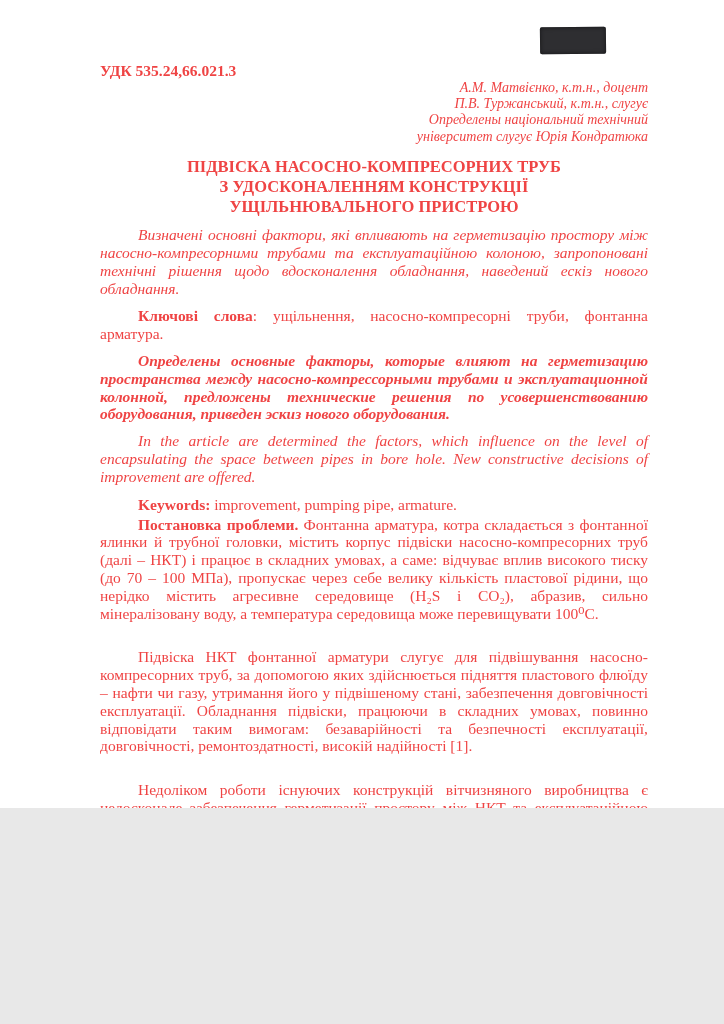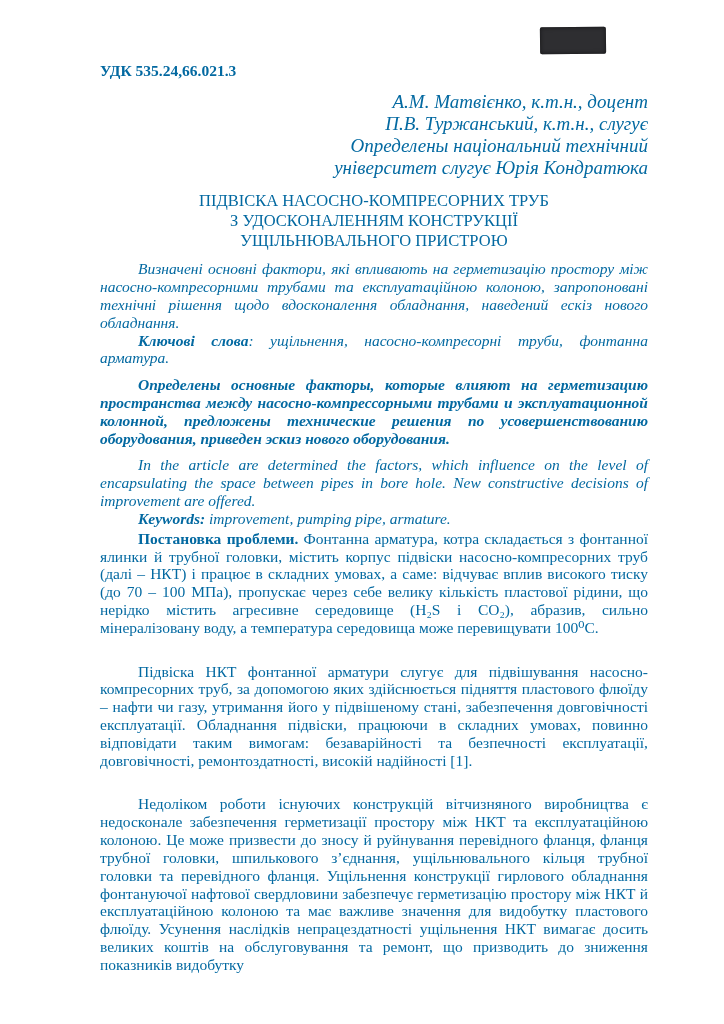--- a/index.html
+++ b/index.html
@@ -1,58 +1,57 @@
 <!DOCTYPE html>
 <html><head>
 <meta charset="utf-8">
 <style>
   html,body{margin:0;padding:0;background:#e8e8e8;}
   .page{
     position:relative;
-    width:724px;height:1024px;
+    width:724px;height:808px;
     margin:0 auto;
     background:#ffffff;
     font-family:"Liberation Serif","DejaVu Serif",serif;
-    color:#0369a1;
+    color:#ef4444;
     overflow:hidden;
     box-sizing:border-box;
   }
   .content{
     position:absolute;
     left:100px;top:62px;width:548px;
     font-size:15.5px;line-height:1.15;
   }
   .stamp{
     position:absolute;
     left:540px;top:27px;width:66px;height:27px;
     background:#2e2e31;
     border-radius:2px;
     transform:rotate(-0.6deg);
     box-shadow:inset 0 0 4px #141416;
   }
   .udc{font-weight:bold;}
   .authors{
-    margin-top:11px;
     text-align:right;
     font-style:italic;
-    font-size:19px;
+    font-size:14px;
     line-height:1.16;
   }
   .title{
     margin:12px 0 0 0;
     text-align:center;
-    font-weight:normal;
+    font-weight:bold;
     font-size:16.5px;
     line-height:1.22;
   }
   p{margin:0;}
   .just{text-align:justify;text-indent:38px;margin-top:26px;}
   .abs{font-style:italic;margin-top:9px;}
   .abs-bold{font-weight:bold;}
-  .kw{font-style:italic;margin-top:0;}
+  .kw{margin-top:10px;}
   .kw-label{font-weight:bold;}
   .body-start{margin-top:2px;}
   .lead{font-weight:bold;}
 </style>
 </head>
 <body>
 
 <div class="page">
 
   <div class="stamp"></div>

